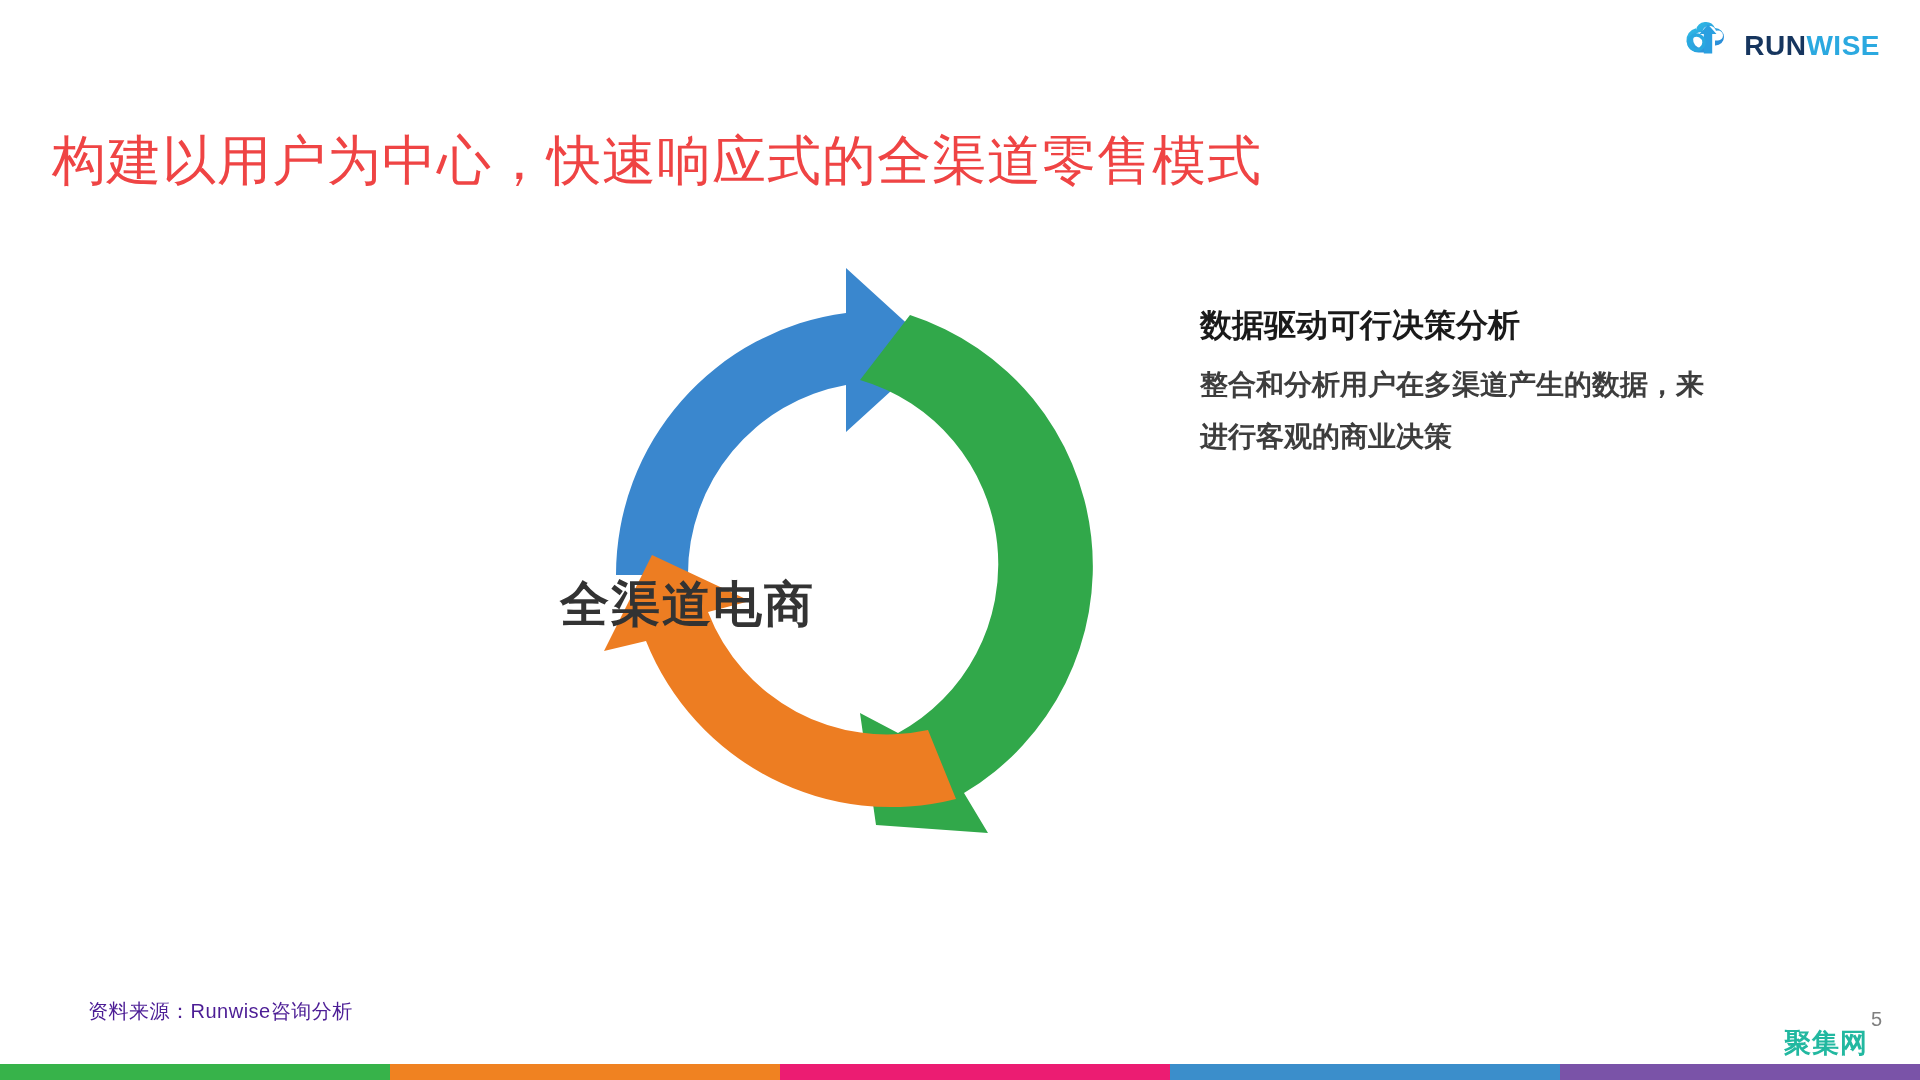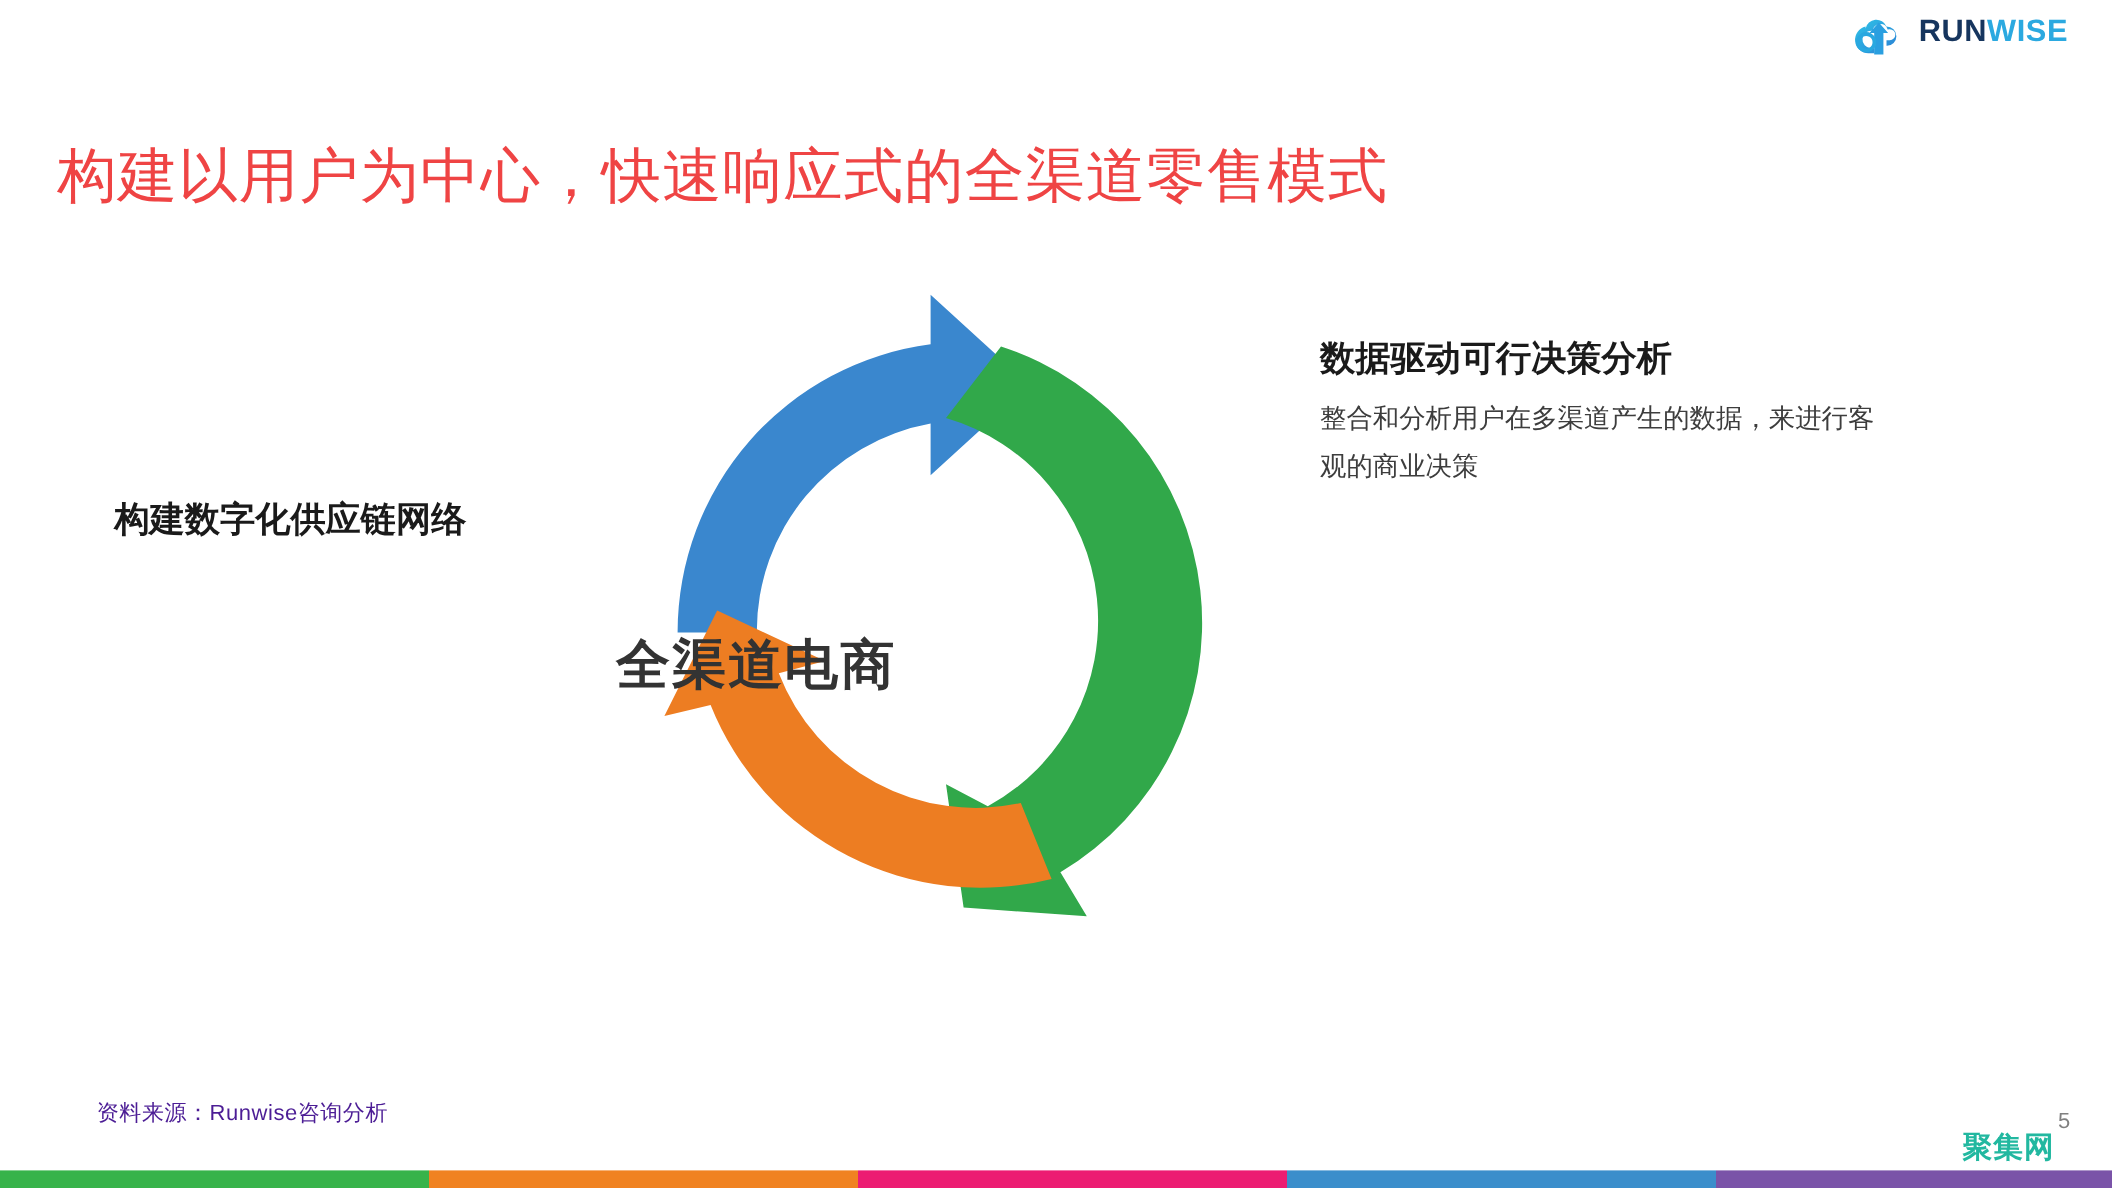--- a/index.html
+++ b/index.html
@@ -22,21 +22,21 @@
     inset: 0;
     background: #ffffff;
   }
 
   
   .logo {
     position: absolute;
     top: 14px;
     right: 40px;
     display: flex;
-    align-items: flex-start;
+    align-items: flex-end;
     gap: 10px;
     height: 46px;
   }
   .logo-mark { width: 52px; height: 42px; display: block; }
   .logo-text {
     font-size: 28px;
     font-weight: bold;
     letter-spacing: 0.5px;
     line-height: 1;
     white-space: nowrap;
@@ -61,22 +61,22 @@
   .block { position: absolute; }
   .block-title {
     font-size: 32px;
     font-weight: bold;
     color: #1a1a1a;
     line-height: 1.25;
     margin: 0 0 14px 0;
     white-space: nowrap;
   }
   .block-body {
-    font-size: 24px;
-    font-weight: 400;
+    font-size: 28px;
+    font-weight: 700;
     color: #3d3d3d;
     line-height: 1.85;
     margin: 0;
   }
 
   #block-supply-chain {
     left: 86px;
     top: 452px;
     width: 470px;
   }
@@ -169,21 +169,20 @@
       <path d="M14,12 a10,10 0 0,1 19,-2 a9,9 0 0,1 9,9 a8.5,8.5 0 0,1 -8.5,8.5 L33,27.5 L33,22.5 L36,22.5 a5,5 0 0,0 0,-10 a6.5,6.5 0 0,0 -2,0.3 a7,7 0 0,0 -13.6,1.2 a8,8 0 1,0 -1.4,15.9 L22,30 L22,34.5 L16.5,34.5 a12.3,12.3 0 0,1 -2.5,-24.3 Z" fill="url(#cloudGrad)"></path>
       <path d="M26,6.5 L34.5,16 L30.2,16 L30.2,35.5 L21.8,35.5 L21.8,16 L17.5,16 Z" fill="#2a9fe0"></path>
       <path d="M22,24.5 a7.5,7.5 0 1,1 0,-0.01 Z" fill="none" stroke="#29a8e0" stroke-width="3.4"></path>
     </svg>
     <div class="logo-text"><span class="run">RUN</span><span class="wise">WISE</span></div>
   </div>
 
   <h1 class="title">构建以用户为中心，快速响应式的全渠道零售模式</h1>
 
   <div class="block" id="block-supply-chain">
-    <p class="block-title">构建数字化供应链网络</p>
   </div>
 
   <div class="block" id="block-data-driven">
     <p class="block-title">数据驱动可行决策分析</p>
     <p class="block-body">整合和分析用户在多渠道产生的数据，来进行客观的商业决策</p>
   </div>
 
   <div class="block" id="block-seamless">
   </div>
 

